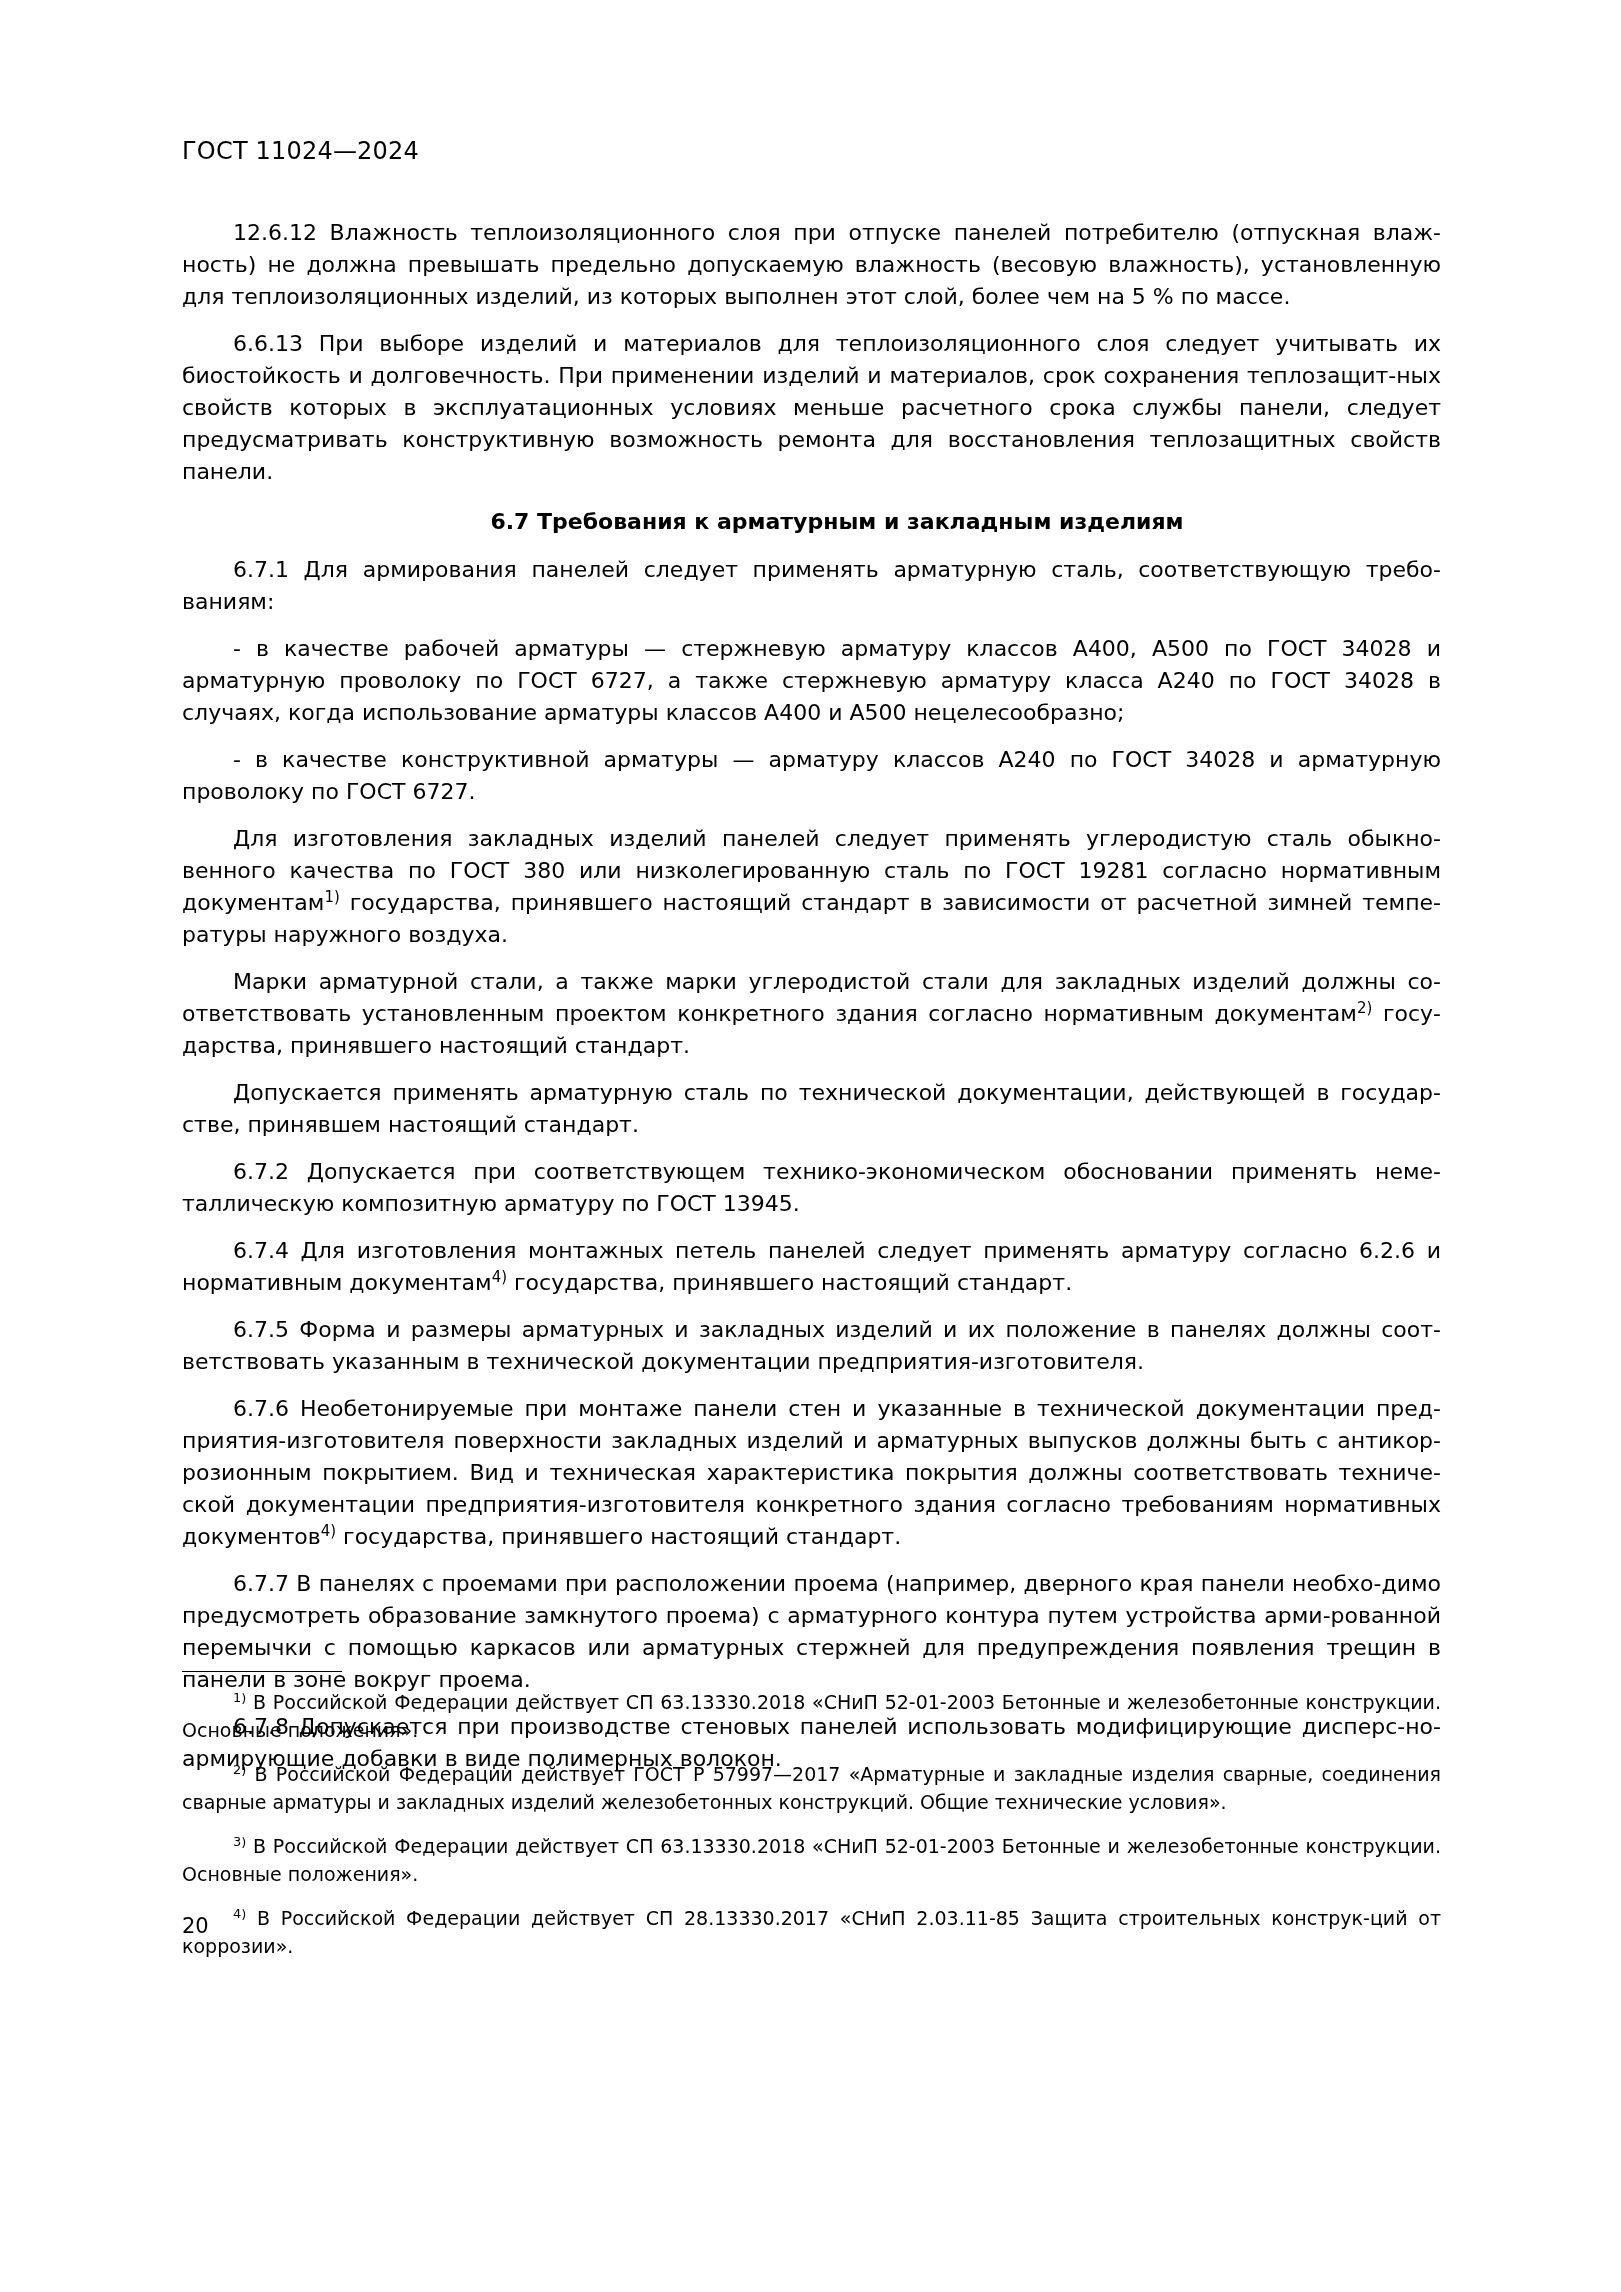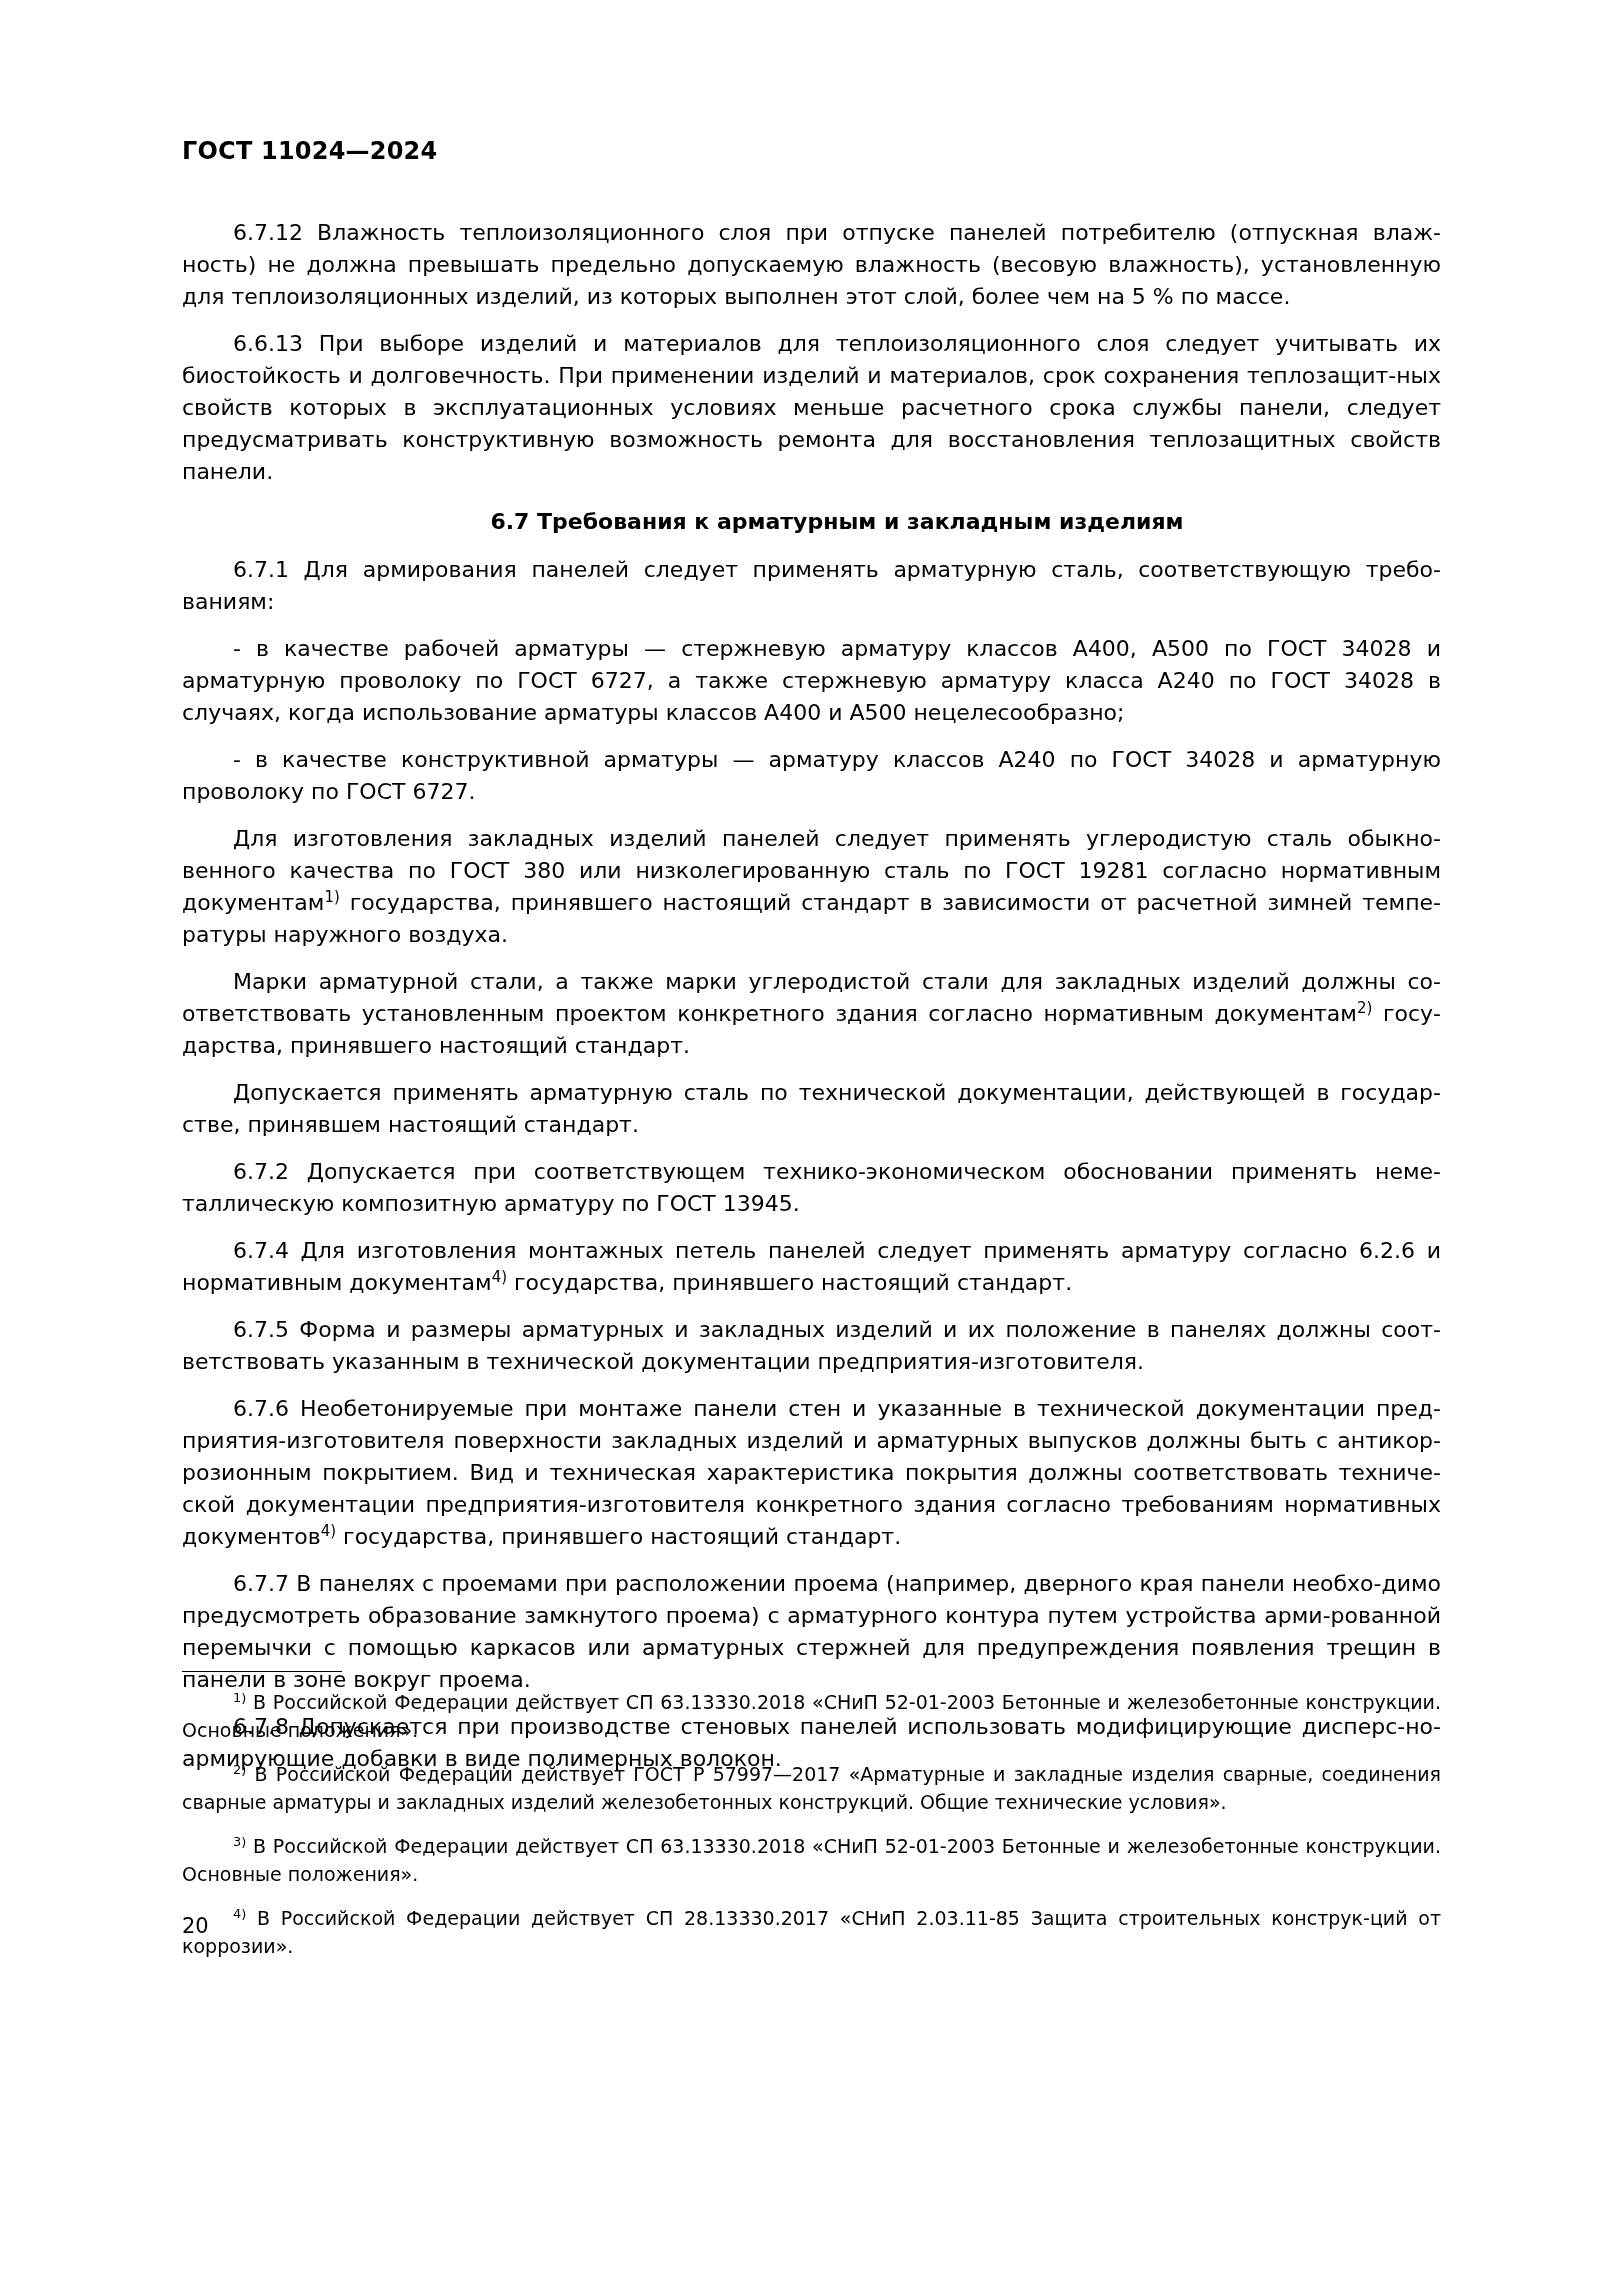--- a/index.html
+++ b/index.html
@@ -17,21 +17,21 @@
     box-sizing: border-box;
   }
   .content {
     position: absolute;
     left: 182px;
     top: 137px;
     width: 1259px;
   }
   .doc-header {
     font-size: 24px;
-    font-weight: bold;
+    font-weight: normal;
     letter-spacing: 0.2px;
     margin: 0 0 51px 0;
     line-height: 1.2;
   }
   p {
     margin: 0;
     font-size: 22px;
     line-height: 32px;
     text-align: justify;
     text-justify: inter-word;
@@ -89,21 +89,21 @@
 <body>
 
 <div class="page">
 
   <div class="content">
 
     <div class="doc-header">ГОСТ 11024—2024</div>
 
     <div class="body-block">
 
-      <p class="indent">6.7.12 Влажность теплоизоляционного слоя при отпуске панелей потребителю (отпускная влаж-ность) не должна превышать предельно допускаемую влажность (весовую влажность), установленную для теплоизоляционных изделий, из которых выполнен этот слой, более чем на 5 % по массе.</p>
+      <p class="indent">12.6.12 Влажность теплоизоляционного слоя при отпуске панелей потребителю (отпускная влаж-ность) не должна превышать предельно допускаемую влажность (весовую влажность), установленную для теплоизоляционных изделий, из которых выполнен этот слой, более чем на 5 % по массе.</p>
       <p class="indent">6.6.13 При выборе изделий и материалов для теплоизоляционного слоя следует учитывать их биостойкость и долговечность. При применении изделий и материалов, срок сохранения теплозащит-ных свойств которых в эксплуатационных условиях меньше расчетного срока службы панели, следует предусматривать конструктивную возможность ремонта для восстановления теплозащитных свойств панели.</p>
 
       <div class="section-title">6.7 Требования к арматурным и закладным изделиям</div>
 
       <p class="indent">6.7.1 Для армирования панелей следует применять арматурную сталь, соответствующую требо-ваниям:</p>
       <p class="indent">- в качестве рабочей арматуры — стержневую арматуру классов А400, А500 по ГОСТ 34028 и арматурную проволоку по ГОСТ 6727, а также стержневую арматуру класса А240 по ГОСТ 34028 в случаях, когда использование арматуры классов А400 и А500 нецелесообразно;</p>
       <p class="indent">- в качестве конструктивной арматуры — арматуру классов А240 по ГОСТ 34028 и арматурную проволоку по ГОСТ 6727.</p>
 
       <p class="indent">
         <span>Для изготовления закладных изделий панелей следует применять углеродистую сталь обыкно-венного качества по ГОСТ 380 или низколегированную сталь по ГОСТ 19281 согласно нормативным документам</span><sup>1)</sup><span> государства, принявшего настоящий стандарт в зависимости от расчетной зимней темпе-ратуры наружного воздуха.</span>

